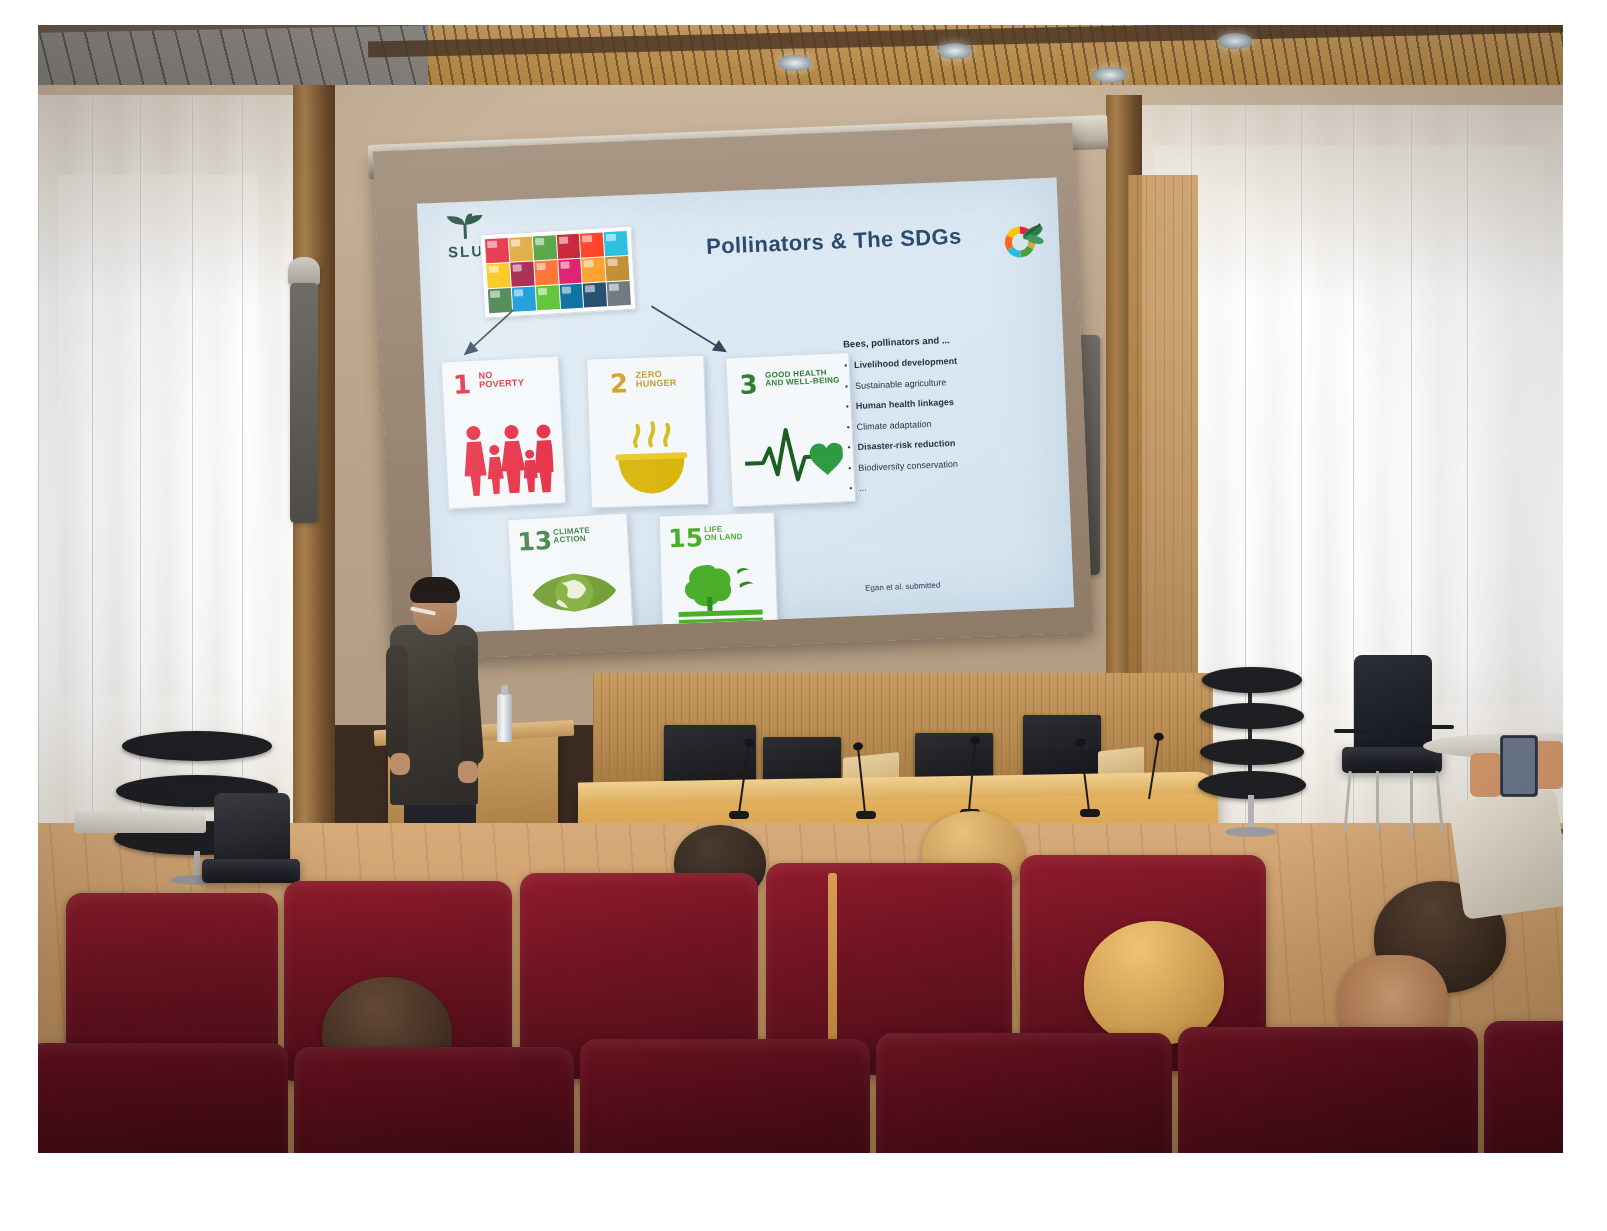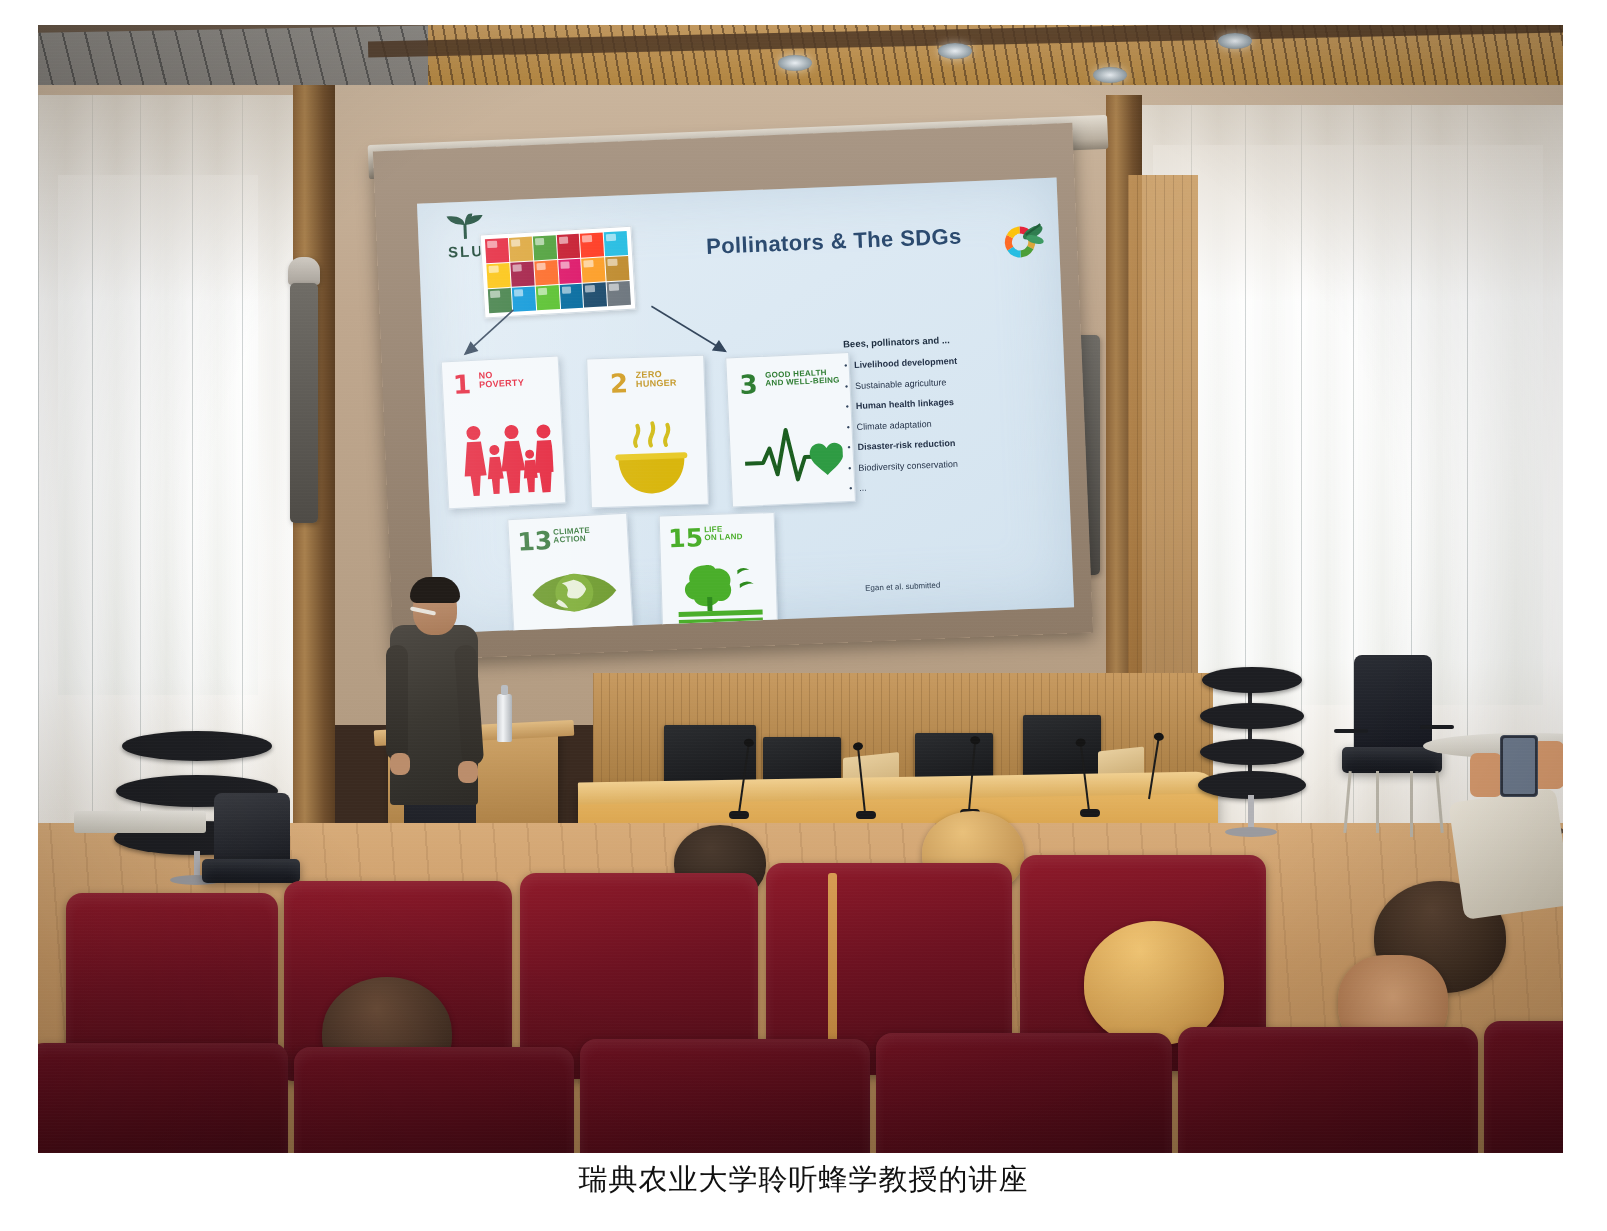--- a/index.html
+++ b/index.html
@@ -673,14 +673,13 @@
     <div class="seat dark" style="left:256px;top:1022px;width:280px;height:150px;"></div>
     <div class="seat dark" style="left:542px;top:1014px;width:290px;height:156px;"></div>
     <div class="seat dark" style="left:838px;top:1008px;width:296px;height:160px;"></div>
     <div class="seat dark" style="left:1140px;top:1002px;width:300px;height:166px;"></div>
     <div class="seat dark" style="left:1446px;top:996px;width:200px;height:172px;"></div>
 
     <div class="vignette"></div>
     <div class="grain"></div>
   </div>
 
-  <div class="caption">瑞典农业大学聆听蜂学教授的讲座</div>
 </div>
 
 </body></html>

